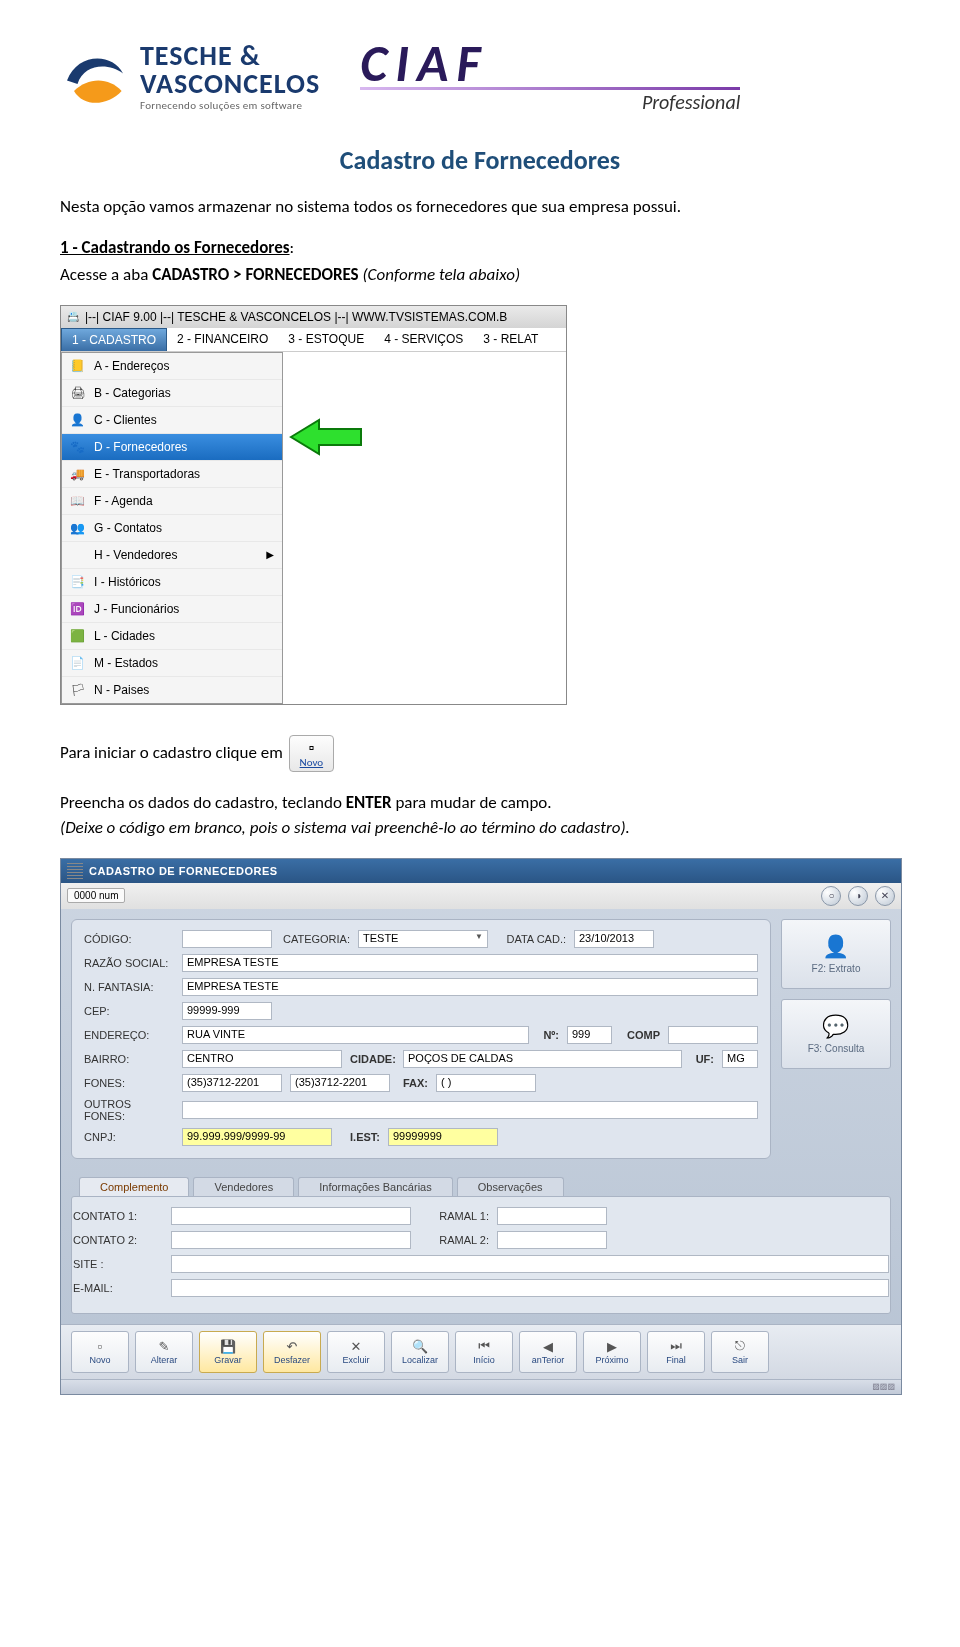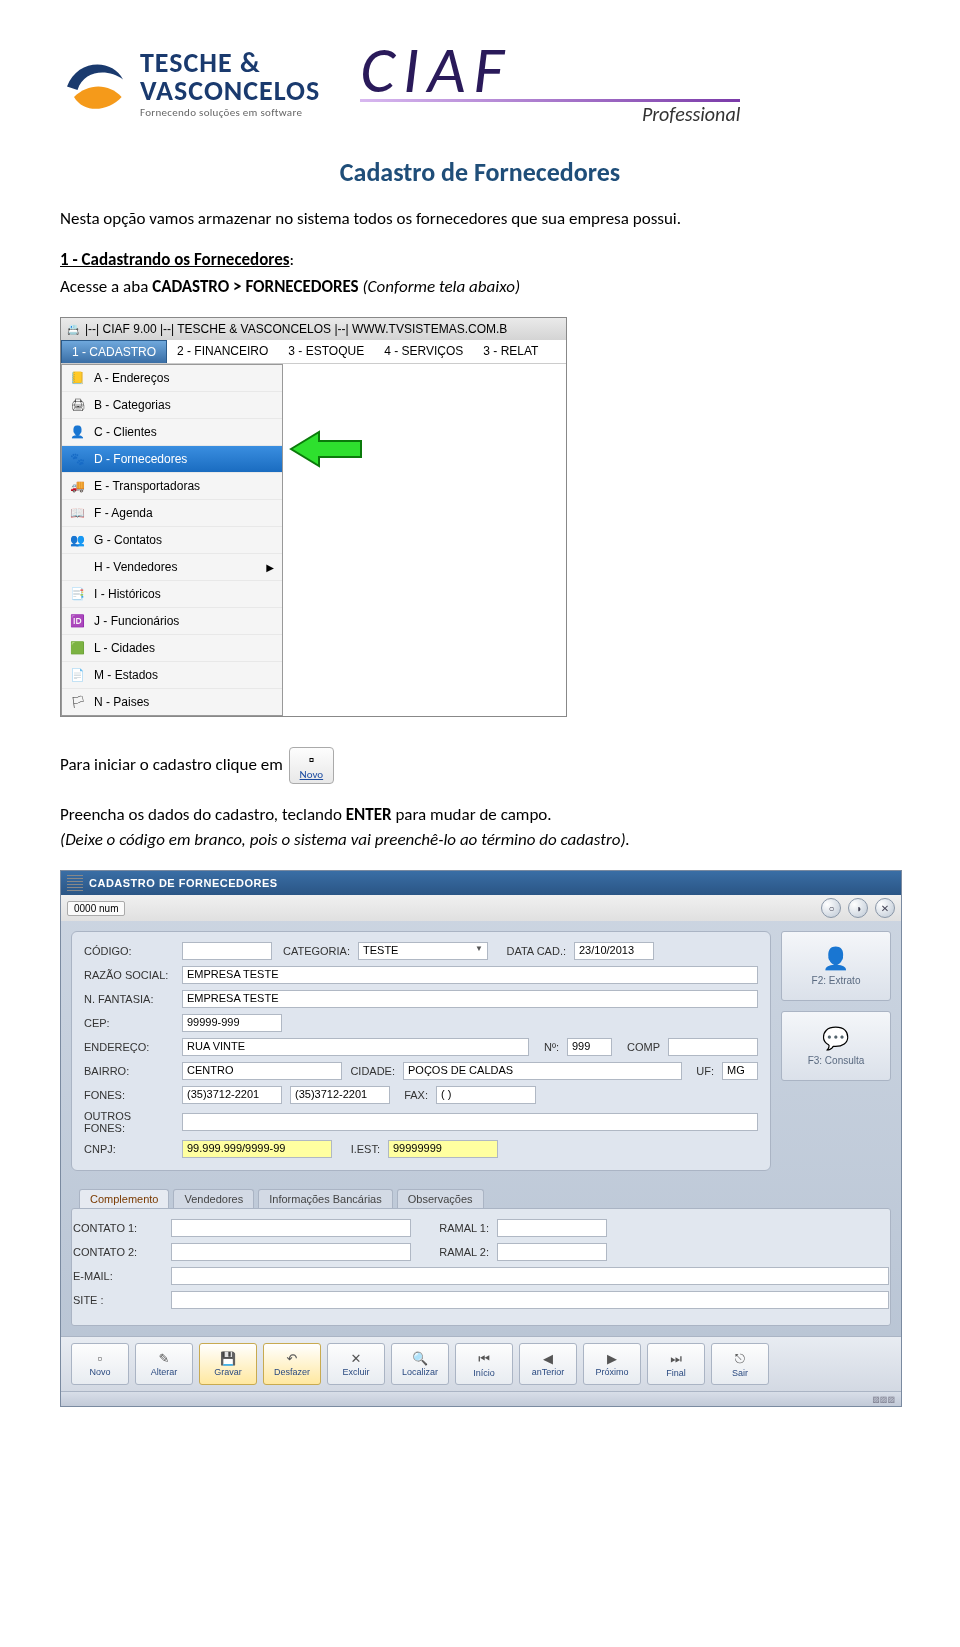--- a/index.html
+++ b/index.html
@@ -38,22 +38,22 @@
     font-size: 11px;
     color: #666;
     letter-spacing: 0.3px;
     margin-top: 2px;
   }
   .logo-ciaf {
     position: relative;
     width: 380px;
   }
   .logo-ciaf .ciaf-main {
-    font-size: 66px;
-    font-weight: normal;
+    font-size: 52px;
+    font-weight: bold;
     font-style: italic;
     letter-spacing: 8px;
     color: #2a1a5a;
     line-height: 0.9;
   }
   .logo-ciaf .ciaf-pro {
     font-style: italic;
     font-size: 20px;
     color: #333;
     text-align: right;
@@ -249,42 +249,42 @@
     display: flex;
     align-items: center;
     gap: 8px;
     margin-bottom: 6px;
   }
   .flabel {
     width: 90px;
     font-size: 11px;
     color: #333;
   }
-  .flabel.short { width: 45px; }
+  .flabel.short { width: 45px; font-weight: bold; }
   .flabel.mid { width: 70px; }
   .finput {
     background: #fff;
     border: 1px solid #b0b8c4;
     height: 18px;
     padding: 1px 4px;
     font-size: 11px;
     box-sizing: border-box;
   }
   .finput.teste-sel {
     display: flex;
     justify-content: space-between;
   }
   .finput .caret { font-size: 8px; color: #555; }
   .tabstrip {
     display: flex;
     gap: 4px;
     padding: 8px 18px 0;
   }
   .tabstrip .tab {
-    padding: 3px 10px;
+    padding: 3px 20px;
     border: 1px solid #aab4c4;
     border-bottom: none;
     border-radius: 3px 3px 0 0;
     background: #d3dae5;
     font-size: 11px;
     color: #444;
   }
   .tabstrip .tab.active {
     background: #e6eaf1;
     color: #7a3a00;
@@ -481,21 +481,21 @@
       <div class="frow">
         <span class="flabel">RAZÃO SOCIAL:</span>
         <span class="finput" style="flex:1">EMPRESA TESTE</span>
       </div>
       <div class="frow">
         <span class="flabel">N. FANTASIA:</span>
         <span class="finput" style="flex:1">EMPRESA TESTE</span>
       </div>
       <div class="frow">
         <span class="flabel">CEP:</span>
-        <span class="finput" style="width:100px">99999-999</span>
+        <span class="finput" style="width:90px">99999-999</span>
       </div>
       <div class="frow">
         <span class="flabel">ENDEREÇO:</span>
         <span class="finput" style="flex:1">RUA VINTE</span>
         <span class="flabel short" style="width:22px;text-align:right">Nº:</span>
         <span class="finput" style="width:45px">999</span>
         <span class="flabel short" style="width:40px;text-align:right">COMP</span>
         <span class="finput" style="width:90px"></span>
       </div>
       <div class="frow">
@@ -549,25 +549,25 @@
       <span class="flabel mid" style="text-align:right">RAMAL 1:</span>
       <span class="finput" style="width:110px"></span>
     </div>
     <div class="frow">
       <span class="flabel">CONTATO 2:</span>
       <span class="finput" style="width:240px"></span>
       <span class="flabel mid" style="text-align:right">RAMAL 2:</span>
       <span class="finput" style="width:110px"></span>
     </div>
     <div class="frow">
+      <span class="flabel">SITE :</span>
+      <span class="finput" style="flex:1"></span>
+    </div>
+    <div class="frow">
       <span class="flabel">E-MAIL:</span>
-      <span class="finput" style="flex:1"></span>
-    </div>
-    <div class="frow">
-      <span class="flabel">SITE :</span>
       <span class="finput" style="flex:1"></span>
     </div>
   </div>
 
   <div class="bottombar">
     <div class="bbtn">
         <span class="bicon">▫</span>
         <span>Novo</span>
       </div>
     <div class="bbtn">

